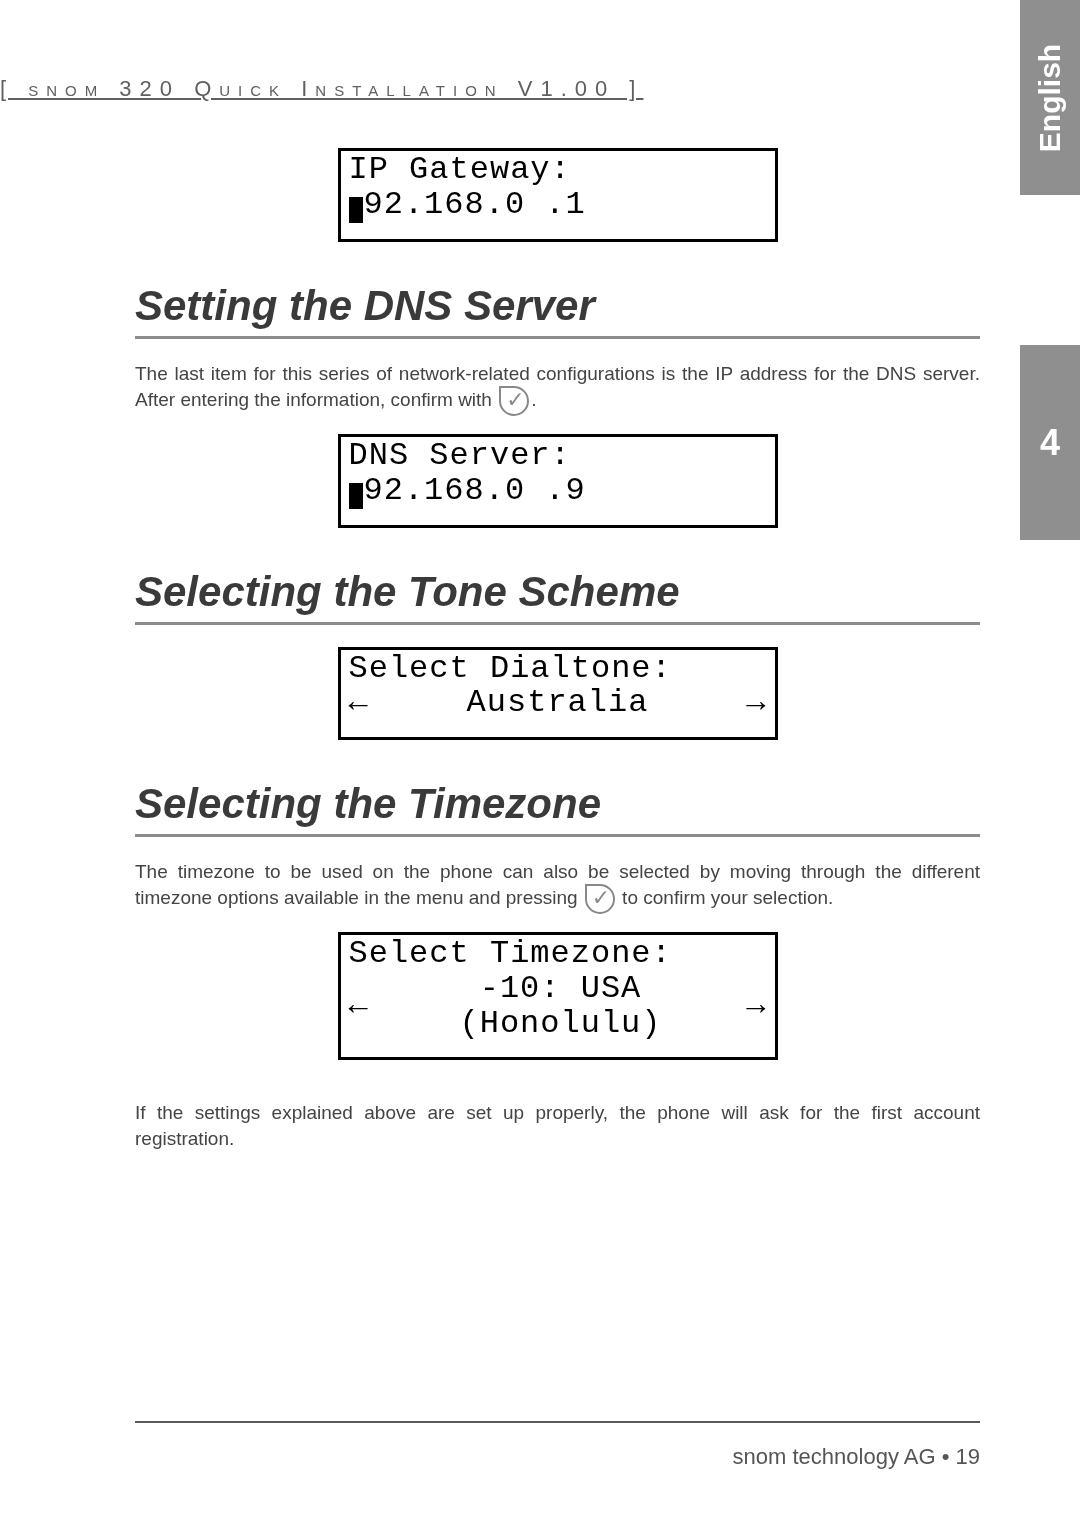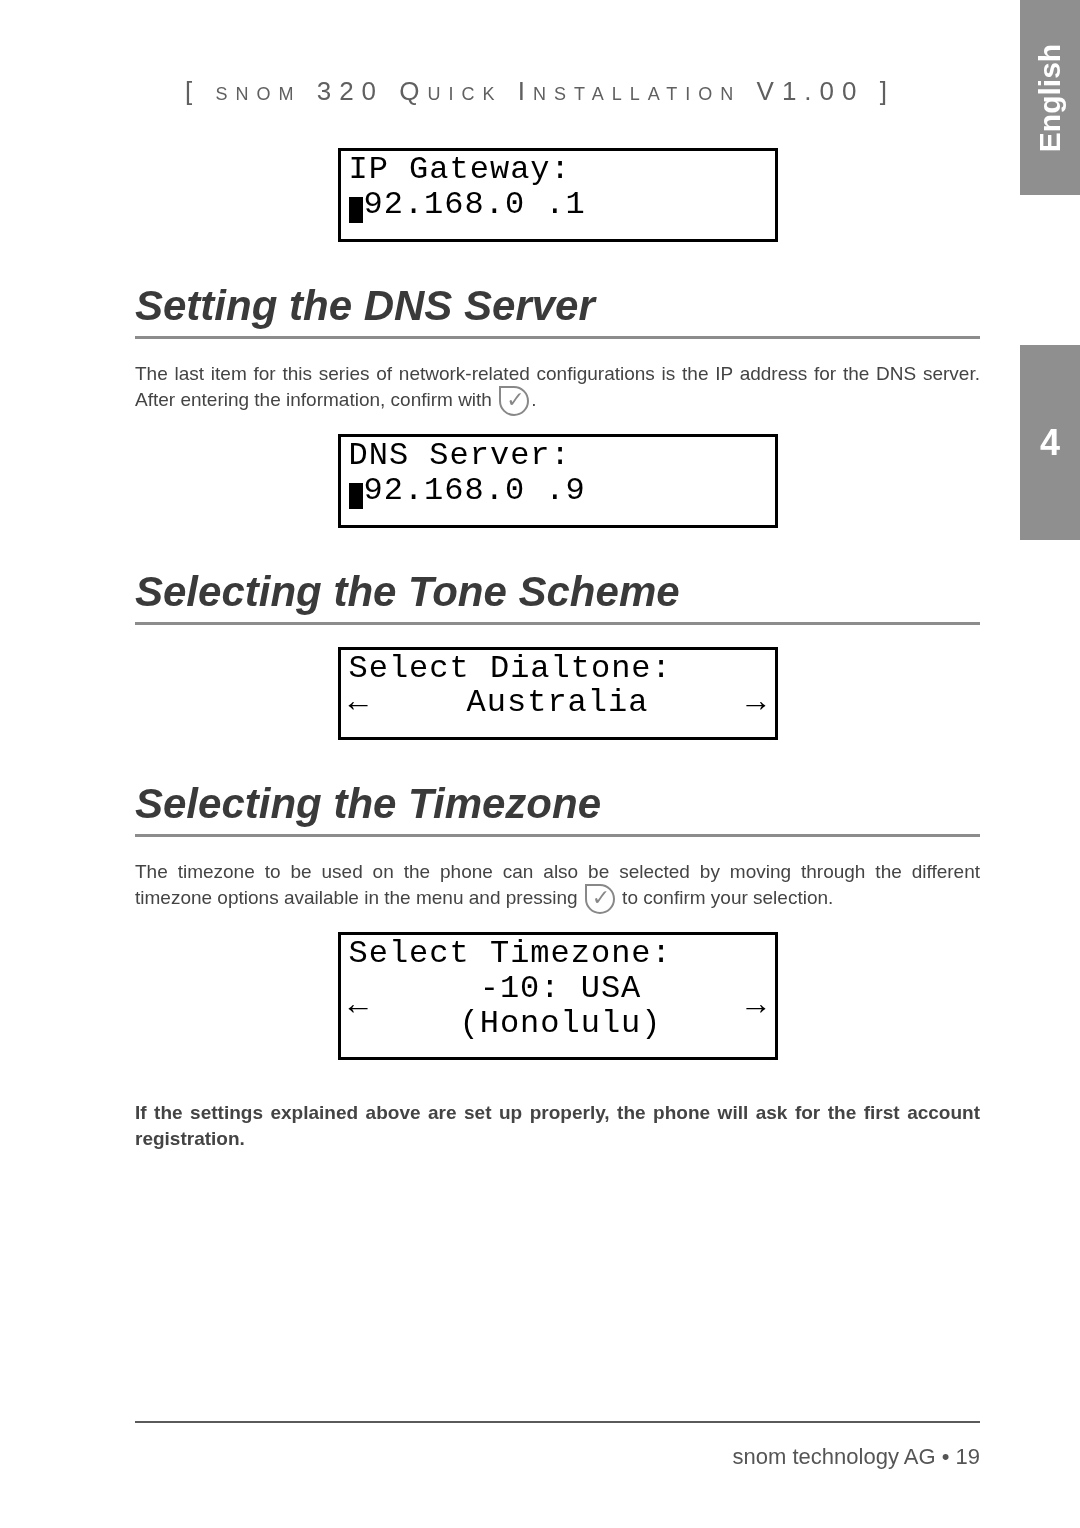--- a/index.html
+++ b/index.html
@@ -24,25 +24,25 @@
     justify-content: center;
     font-weight: bold;
   }
   .side-tab.lang { top: 0; font-size: 30px; }
   .side-tab.lang span { transform: rotate(-90deg); white-space: nowrap; }
   .side-tab.chap { top: 345px; font-size: 36px; }
   .running-head {
     position: absolute;
     top: 76px;
     width: 100%;
-    text-align: center;
     letter-spacing: 8px;
-    font-size: 26px;
+    font-size: 22px;
     font-variant: small-caps;
     color: #606060;
+    text-decoration: underline;
   }
   .content {
     position: absolute;
     left: 135px;
     top: 130px;
     width: 845px;
   }
   .lcd {
     width: 440px;
     margin: 18px auto 40px;
@@ -168,18 +168,18 @@
   </p>
   <div class="lcd">
     <div>Select Timezone:</div>
     <div class="row">
       <span class="arrow">←</span>
       <span style="flex:1; text-align:center; padding-left:6px;"> -10: USA (Honolulu)</span>
       <span class="arrow">→</span>
     </div>
   </div>
 
-  <p class="body" style="margin-top:12px;font-weight:bold;">If the settings explained above are set up properly, the phone will ask for the first account registration.</p>
+  <p class="body" style="margin-top:12px;">If the settings explained above are set up properly, the phone will ask for the first account registration.</p>
 
 </div>
 
 <div class="footer-rule"></div>
 <div class="footer">snom technology AG   •   19</div>
 
 </body></html>

